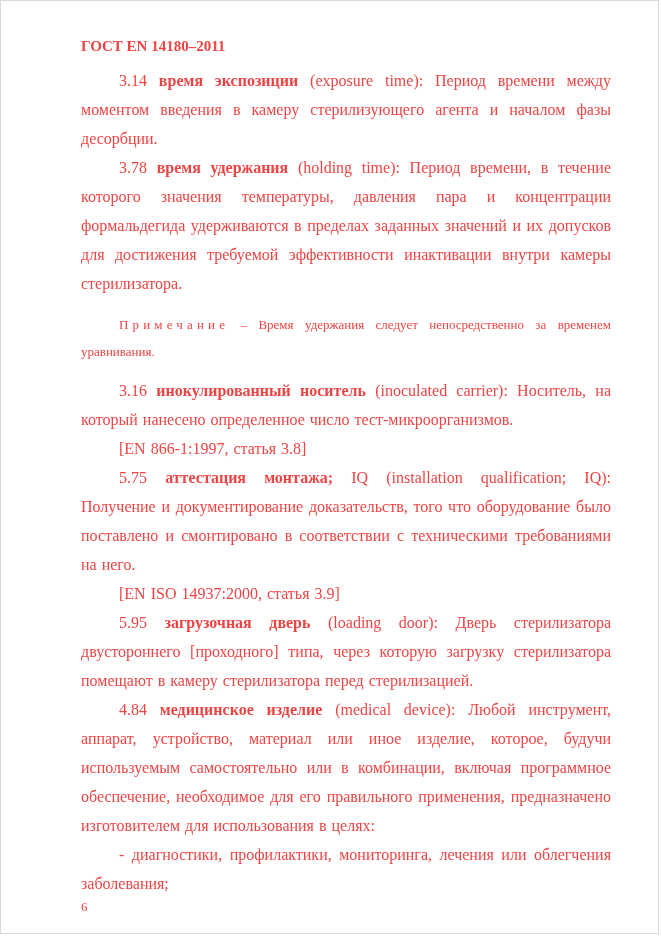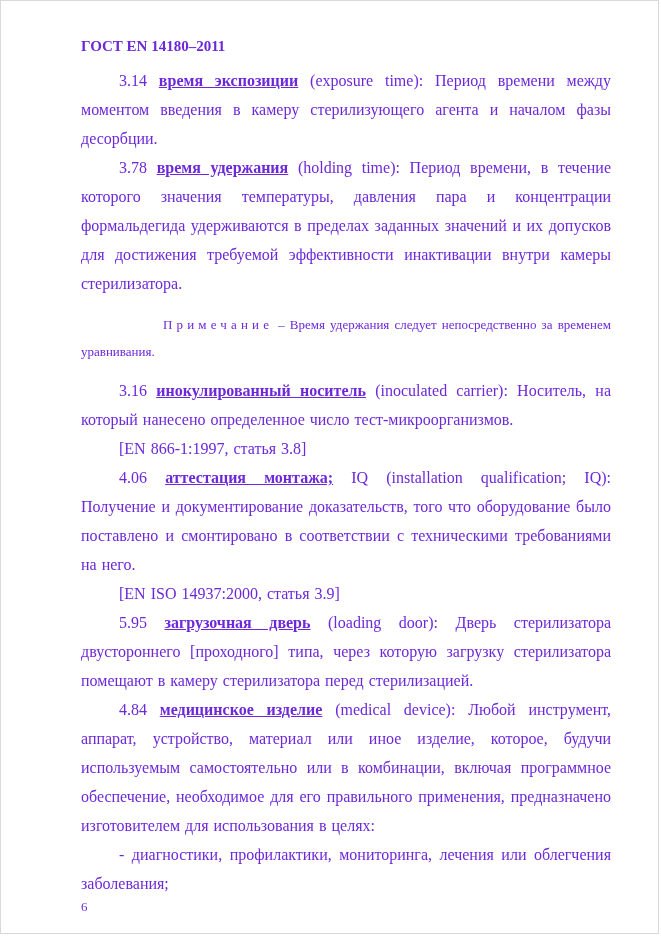--- a/index.html
+++ b/index.html
@@ -9,21 +9,21 @@
   }
   .page {
     position: relative;
     width: 659px;
     height: 934px;
     background: #ffffff;
     border: 1px solid #d9d9d9;
     box-sizing: border-box;
     overflow: hidden;
     font-family: "Liberation Serif", "DejaVu Serif", serif;
-    color: #6d28d9;
+    color: #ef4444;
   }
   .content {
     position: absolute;
     top: 34px;
     left: 80px;
     width: 530px;
   }
   .doc-header {
     font-size: 15px;
     line-height: 22px;
@@ -41,23 +41,22 @@
   }
   p.note-par {
     margin: 13px 0 11px 0;
     font-size: 13px;
     line-height: 27px;
     text-align: justify;
     text-indent: 38px;
   }
   .note-label {
     letter-spacing: 0.32em;
-    margin-left: 44px;
   }
-  .b { font-weight: bold; text-decoration: underline; }
+  .b { font-weight: bold; }
   .page-number {
     margin: 0;
     font-size: 13px;
     line-height: 18px;
     text-align: left;
   }
 </style>
 </head>
 <body>
 
@@ -69,21 +68,21 @@
     <p class="body-par"><span>3.14 </span><span class="b">время экспозиции</span><span> (exposure time): Период времени между моментом введения в камеру стерилизующего агента и началом фазы десорбции.</span></p>
 
     <p class="body-par"><span>3.78 </span><span class="b">время удержания</span><span> (holding time): Период времени, в течение которого значения температуры, давления пара и концентрации формальдегида удерживаются в пределах заданных значений и их допусков для достижения требуемой эффективности инактивации внутри камеры стерилизатора.</span></p>
 
     <p class="note-par"><span class="note-label">Примечание</span><span> – Время удержания следует непосредственно за временем уравнивания.</span></p>
 
     <p class="body-par"><span>3.16 </span><span class="b">инокулированный носитель</span><span> (inoculated carrier): Носитель, на который нанесено определенное число тест-микроорганизмов.</span></p>
 
     <p class="body-par">[EN 866-1:1997, статья 3.8]</p>
 
-    <p class="body-par"><span>4.06 </span><span class="b">аттестация монтажа;</span><span> IQ (installation qualification; IQ): Получение и документирование доказательств, того что оборудование было поставлено и смонтировано в соответствии с техническими требованиями на него.</span></p>
+    <p class="body-par"><span>5.75 </span><span class="b">аттестация монтажа;</span><span> IQ (installation qualification; IQ): Получение и документирование доказательств, того что оборудование было поставлено и смонтировано в соответствии с техническими требованиями на него.</span></p>
 
     <p class="body-par">[EN ISO 14937:2000, статья 3.9]</p>
 
     <p class="body-par"><span>5.95 </span><span class="b">загрузочная дверь</span><span> (loading door): Дверь стерилизатора двустороннего [проходного] типа, через которую загрузку стерилизатора помещают в камеру стерилизатора перед стерилизацией.</span></p>
 
 
     <p class="body-par"><span>4.84 </span><span class="b">медицинское изделие</span><span> (medical device): Любой инструмент, аппарат, устройство, материал или иное изделие, которое, будучи используемым самостоятельно или в комбинации, включая программное обеспечение, необходимое для его правильного применения, предназначено изготовителем для использования в целях:</span></p>
 
     <p class="body-par">- диагностики, профилактики, мониторинга, лечения или облегчения заболевания;</p>
 

